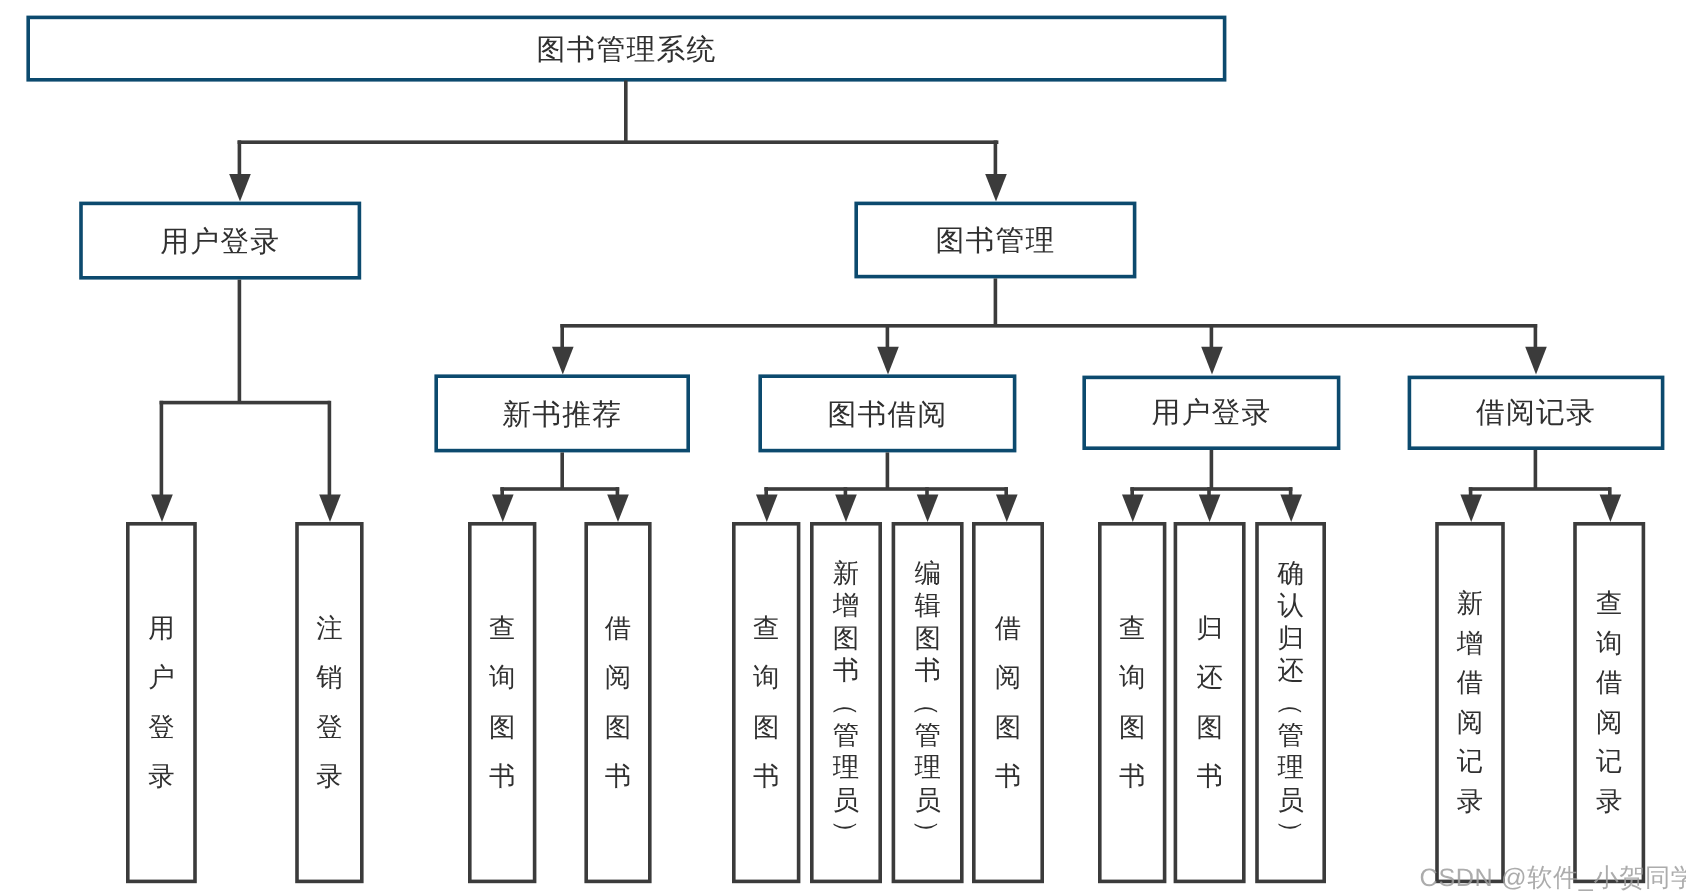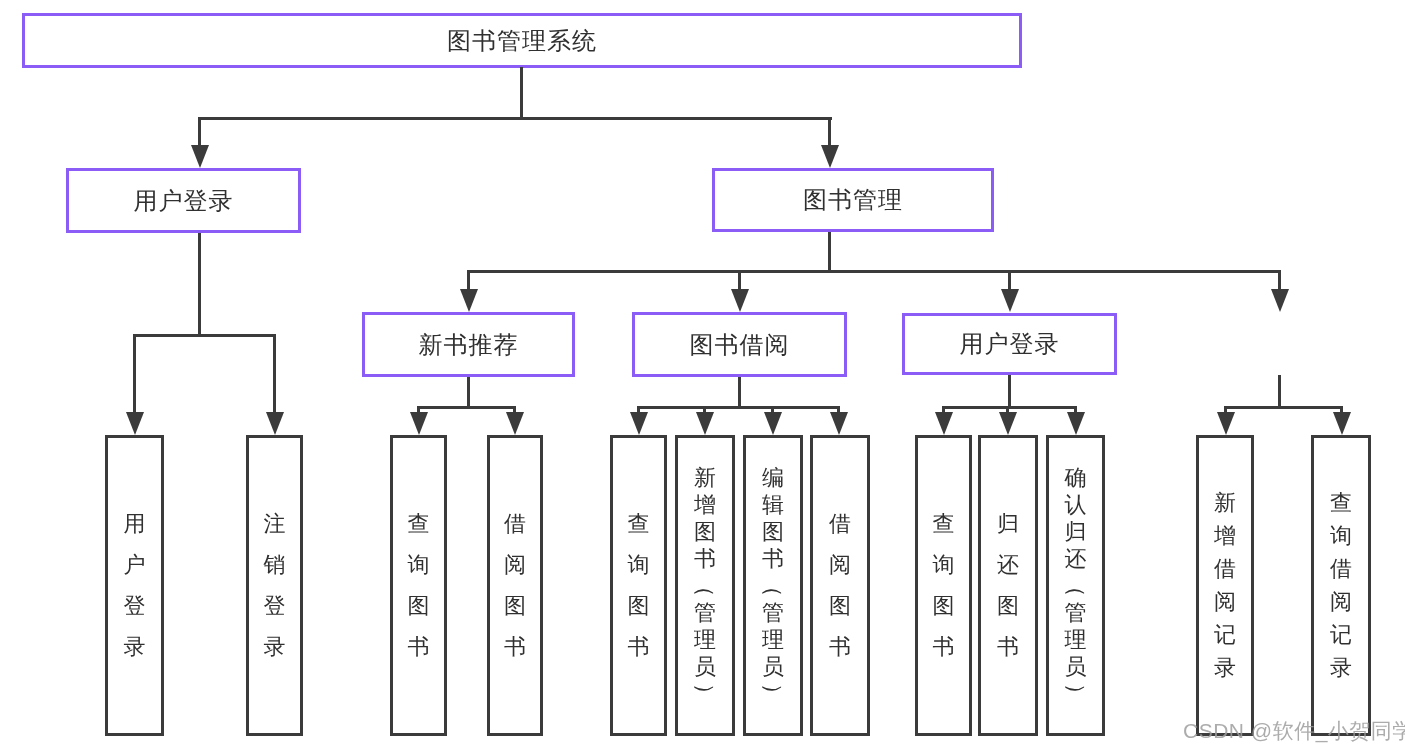--- a/index.html
+++ b/index.html
@@ -3,21 +3,21 @@
 <meta charset="utf-8">
 <style>
   html,body{margin:0;padding:0;background:#ffffff;}
   .canvas{
     position:relative;width:1405px;height:747px;background:#ffffff;overflow:hidden;
     font-family:"Liberation Sans","DejaVu Sans",sans-serif;color:#303030;
   }
   
   .box{
     position:absolute;box-sizing:border-box;background:#ffffff;
-    border:3px solid #8b5cf6;display:flex;align-items:center;justify-content:center;
+    border:3px solid #0c4a6e;display:flex;align-items:center;justify-content:center;
   }
   .box .lbl{font-size:24px;letter-spacing:1px;color:#303030;white-space:nowrap;}
   
   .vbox{
     position:absolute;box-sizing:border-box;background:#ffffff;top:435px;height:301px;
     border:3px solid #3b3b3b;display:flex;align-items:center;justify-content:center;
   }
   .vtext{display:flex;flex-direction:column;align-items:center;justify-content:center;font-size:22px;color:#303030;}
   .vtext.gap-s{gap:19px;}
   .vtext.gap-m{gap:11px;}
@@ -49,21 +49,21 @@
   <div class="line" style="left:520px;top:67px;width:3px;height:51px;"></div>
   <div class="line" style="left:198px;top:117px;width:634px;height:3px;"></div>
   <div class="line" style="left:198px;top:117px;width:3px;height:30px;"></div>
   <div class="arrow" style="left:191px;top:145px;"></div>
   <div class="line" style="left:828px;top:117px;width:3px;height:30px;"></div>
   <div class="arrow" style="left:821px;top:145px;"></div>
 
   <div class="box" style="left:66px;top:168px;width:235px;height:65px;">
     <span class="lbl">用户登录</span>
   </div>
-  <div class="box" style="left:712px;top:168px;width:282px;height:64px;">
+  <div class="box" style="left:712px;top:168px;width:235px;height:64px;">
     <span class="lbl">图书管理</span>
   </div>
 
   <div class="line" style="left:198px;top:233px;width:3px;height:103px;"></div>
   <div class="line" style="left:133px;top:334px;width:142px;height:3px;"></div>
   <div class="line" style="left:133px;top:334px;width:3px;height:80px;"></div>
   <div class="arrow" style="left:126px;top:412px;"></div>
   <div class="line" style="left:273px;top:334px;width:3px;height:80px;"></div>
   <div class="arrow" style="left:266px;top:412px;"></div>
 
@@ -79,20 +79,23 @@
   <div class="arrow" style="left:1271px;top:289px;"></div>
 
   <div class="box" style="left:362px;top:312px;width:213px;height:65px;">
     <span class="lbl">新书推荐</span>
   </div>
   <div class="box" style="left:632px;top:312px;width:215px;height:65px;">
     <span class="lbl">图书借阅</span>
   </div>
   <div class="box" style="left:902px;top:313px;width:215px;height:62px;">
     <span class="lbl">用户登录</span>
+  </div>
+  <div class="box" style="left:1173px;top:313px;width:214px;height:62px;">
+    <span class="lbl">借阅记录</span>
   </div>
 
   <div class="line" style="left:467px;top:377px;width:3px;height:31px;"></div>
   <div class="line" style="left:417px;top:406px;width:99px;height:3px;"></div>
   <div class="line" style="left:417px;top:406px;width:3px;height:8px;"></div>
   <div class="arrow" style="left:410px;top:412px;"></div>
   <div class="line" style="left:513px;top:406px;width:3px;height:8px;"></div>
   <div class="arrow" style="left:506px;top:412px;"></div>
 
   <div class="line" style="left:738px;top:377px;width:3px;height:31px;"></div>

